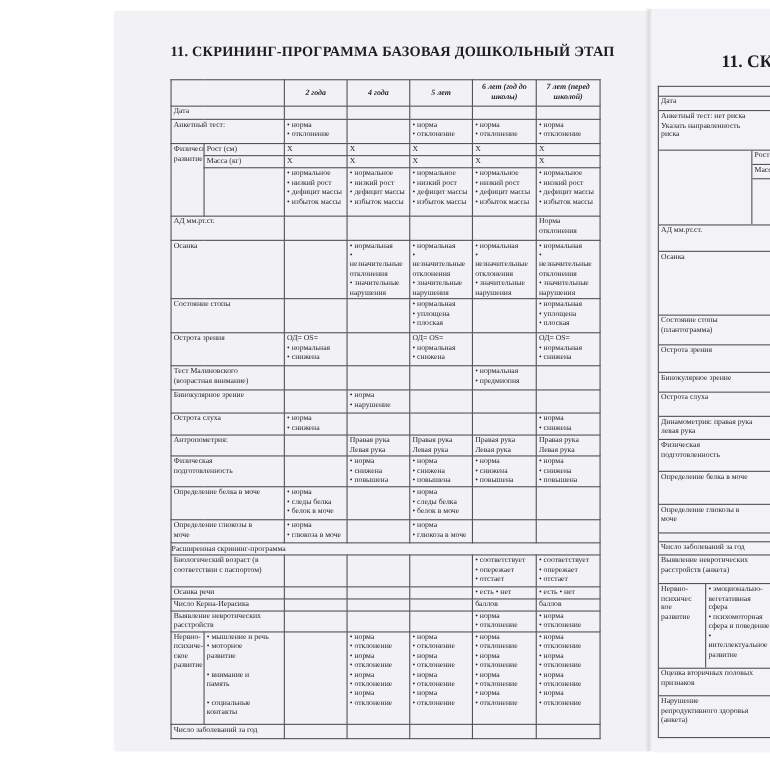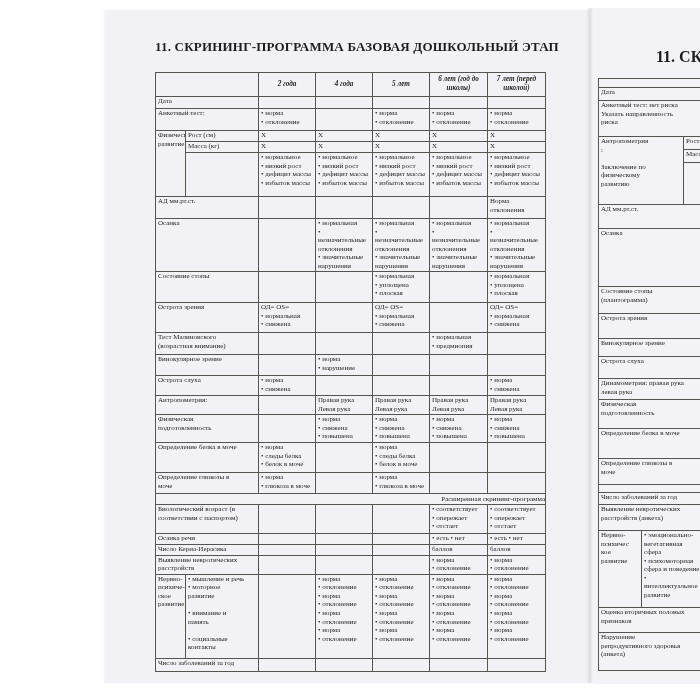--- a/index.html
+++ b/index.html
@@ -10,21 +10,21 @@
   .page.right{left:594px;top:8px;width:106px;height:676px;background:#f3f3f7;overflow:hidden}
   .crease{position:absolute;left:586px;top:8px;width:9px;height:675px;
           background:linear-gradient(90deg,rgba(0,0,0,0),rgba(110,110,125,0.20),rgba(0,0,0,0))}
   .title{position:absolute;left:50px;top:29px;width:390px;text-align:center;font-weight:bold;
          font-size:13px;letter-spacing:.2px;color:#1d1d1d;white-space:nowrap}
   table.scr{position:absolute;left:50px;top:62px;width:390px;border-collapse:collapse;table-layout:fixed}
   .scr td{border:1px solid #55544f;font-size:7px;line-height:1.22;padding:0 2px 1px 2px;
           vertical-align:top;white-space:pre-line;color:#262626;overflow:hidden}
   .scr td.h{font-style:italic;font-weight:bold;text-align:center;vertical-align:middle;
             font-size:7.2px;line-height:1.25}
-  .scr td.sp{text-align:right;vertical-align:middle;padding:0}
+  .scr td.sp{text-align:left;vertical-align:middle;padding:0}
   .pagenum{position:absolute;left:50px;top:649px;width:390px;text-align:center;font-size:9px;color:#2e2e2e}
   .title2{position:absolute;left:62px;top:40px;font-weight:bold;font-size:16px;color:#1d1d1d;white-space:nowrap}
   .rtable{position:absolute;left:4px;top:70px;width:150px;border-left:1px solid #55544f;border-top:1px solid #55544f}
   .rrow{position:relative;border-bottom:1px solid #55544f;font-size:7px;line-height:1.22;
         padding:0 0 0 2px;white-space:pre-line;color:#262626;overflow:hidden}
   .alabel{position:absolute;left:2px;top:0;white-space:pre-line}
   .adiv{position:absolute;left:84px;top:0;bottom:0;border-left:1px solid #55544f}
   .abox{position:absolute;left:85px;width:70px;height:12px;border-bottom:1px solid #55544f;padding-left:2px}
   .nlabel{position:absolute;left:2px;top:0;width:40px;white-space:pre-line}
   .nsub{position:absolute;left:42px;top:0;bottom:0;width:110px;border-left:1px solid #55544f;
@@ -372,26 +372,20 @@
 
   <div class="page right">
     <div class="title2">11. СКР</div>
     <div class="rtable">
       <div class="rrow" style="height:8px"></div>
       <div class="rrow" style="height:12px">Дата</div>
       <div class="rrow" style="height:35px">Анкетный тест: нет риска
 Указать направленность
 риска</div>
       <div class="rrow" style="height:67px">
-        <div class="alabel">Антропометрия
-:
-
-Заключение по
-физическому
-развитию</div>
         <div class="adiv"></div>
         <div class="abox" style="top:0">Рост</div>
         <div class="abox" style="top:13px">Масса</div>
       </div>
       <div class="rrow" style="height:23px">АД мм.рт.ст.</div>
       <div class="rrow" style="height:57px">Осанка</div>
       <div class="rrow" style="height:26px">Состояние стопы
 (плантограмма)</div>
       <div class="rrow" style="height:24px">Острота зрения</div>
       <div class="rrow" style="height:17px">Бинокулярное зрение</div>

